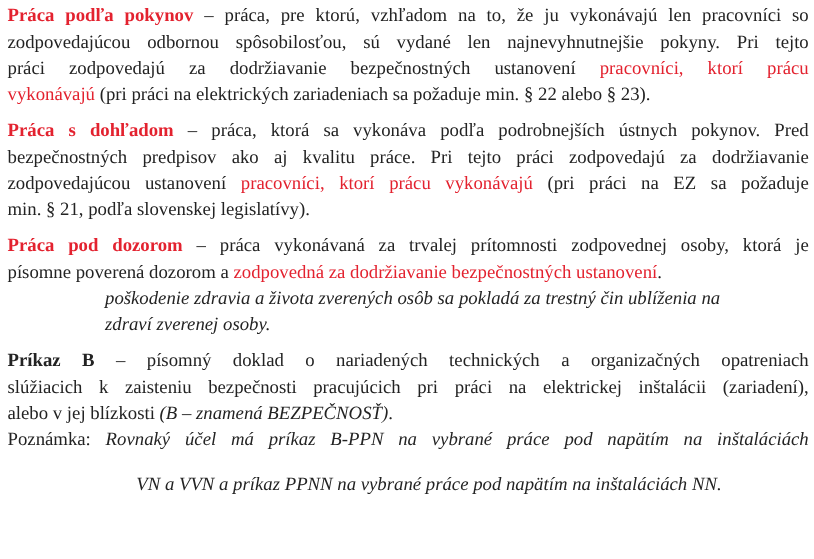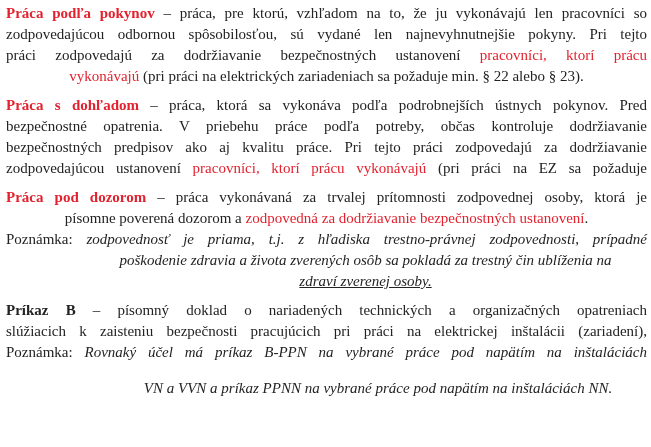--- a/index.html
+++ b/index.html
@@ -17,21 +17,20 @@
   }
   .page{
     box-sizing:border-box;
     width:651px;height:447px;
     padding:3px 4px 0 6px;
   }
   .paragraph{margin:0 0 8px 0;}
   .line{
     line-height:21px;
     min-height:21px;
-    text-align:center;
   }
   .line.j{
     text-align:justify;
     text-align-last:justify;
   }
   .seg-term{color:var(--red);font-weight:bold;}
   .seg-term-black{color:var(--ink);font-weight:bold;}
   .seg-red{color:var(--red);}
   .seg-italic{font-style:italic;}
   .seg-normal{color:var(--ink);}
@@ -41,30 +40,30 @@
 
 <div class="page">
     <div class="paragraph">
       <div class="line j"><span class="seg-term">Práca podľa pokynov</span><span class="seg-normal"> – práca, pre ktorú, vzhľadom na to, že ju vykonávajú len pracovníci so</span></div>
       <div class="line j"><span class="seg-normal">zodpovedajúcou odbornou spôsobilosťou, sú vydané len najnevyhnutnejšie pokyny. Pri tejto</span></div>
       <div class="line j"><span class="seg-normal">práci zodpovedajú za dodržiavanie bezpečnostných ustanovení </span><span class="seg-red">pracovníci, ktorí prácu</span></div>
       <div class="line"><span class="seg-red">vykonávajú</span><span class="seg-normal"> (pri práci na elektrických zariadeniach sa požaduje min. § 22 alebo § 23).</span></div>
     </div>
     <div class="paragraph">
       <div class="line j"><span class="seg-term">Práca s dohľadom</span><span class="seg-normal"> – práca, ktorá sa vykonáva podľa podrobnejších ústnych pokynov. Pred</span></div>
-      <div class="line j"><span class="seg-normal">bezpečnostné opatrenia. V priebehu práce podľa potreby, občas kontroluje dodržiavanie</span></div>
       <div class="line j"><span class="seg-normal">bezpečnostných predpisov ako aj kvalitu práce. Pri tejto práci zodpovedajú za dodržiavanie</span></div>
       <div class="line j"><span class="seg-normal">zodpovedajúcou ustanovení </span><span class="seg-red">pracovníci, ktorí prácu vykonávajú</span><span class="seg-normal"> (pri práci na EZ sa požaduje</span></div>
+      <div class="line"><span class="seg-normal">min. § 21, podľa slovenskej legislatívy).</span></div>
     </div>
     <div class="paragraph">
       <div class="line j"><span class="seg-term">Práca pod dozorom</span><span class="seg-normal"> – práca vykonávaná za trvalej prítomnosti zodpovednej osoby, ktorá je</span></div>
       <div class="line"><span class="seg-normal">písomne poverená dozorom a </span><span class="seg-red">zodpovedná za dodržiavanie bezpečnostných ustanovení</span><span class="seg-normal">.</span></div>
-      <div class="line j"><span class="seg-normal">Poznámka: </span><span class="seg-italic">zodpovednosť je priama, t.j. z hľadiska trestno-právnej zodpovednosti, prípadné</span></div>
       <div class="line" style="padding-left: 78px;"><span class="seg-italic">poškodenie zdravia a života zverených osôb sa pokladá za trestný čin ublíženia na</span></div>
-      <div class="line" style="padding-left: 78px; text-decoration: underline;"><span class="seg-italic">zdraví zverenej osoby.</span></div>
+      <div class="line" style="padding-left: 78px;"><span class="seg-italic">zdraví zverenej osoby.</span></div>
     </div>
     <div class="paragraph">
       <div class="line j"><span class="seg-term-black">Príkaz B</span><span class="seg-normal"> – písomný doklad o nariadených technických a organizačných opatreniach</span></div>
       <div class="line j"><span class="seg-normal">slúžiacich k zaisteniu bezpečnosti pracujúcich pri práci na elektrickej inštalácii (zariadení),</span></div>
+      <div class="line"><span class="seg-normal">alebo v jej blízkosti </span><span class="seg-italic">(B – znamená BEZPEČNOSŤ)</span><span class="seg-normal">.</span></div>
       <div class="line j"><span class="seg-normal">Poznámka: </span><span class="seg-italic">Rovnaký účel má príkaz B-PPN na vybrané práce pod napätím na inštaláciách</span></div>
       <div class="line" style="padding-left: 103px; margin-top: 15px;"><span class="seg-italic">VN a VVN a príkaz PPNN na vybrané práce pod napätím na inštaláciách NN.</span></div>
     </div>
   </div>
 
 </body></html>

